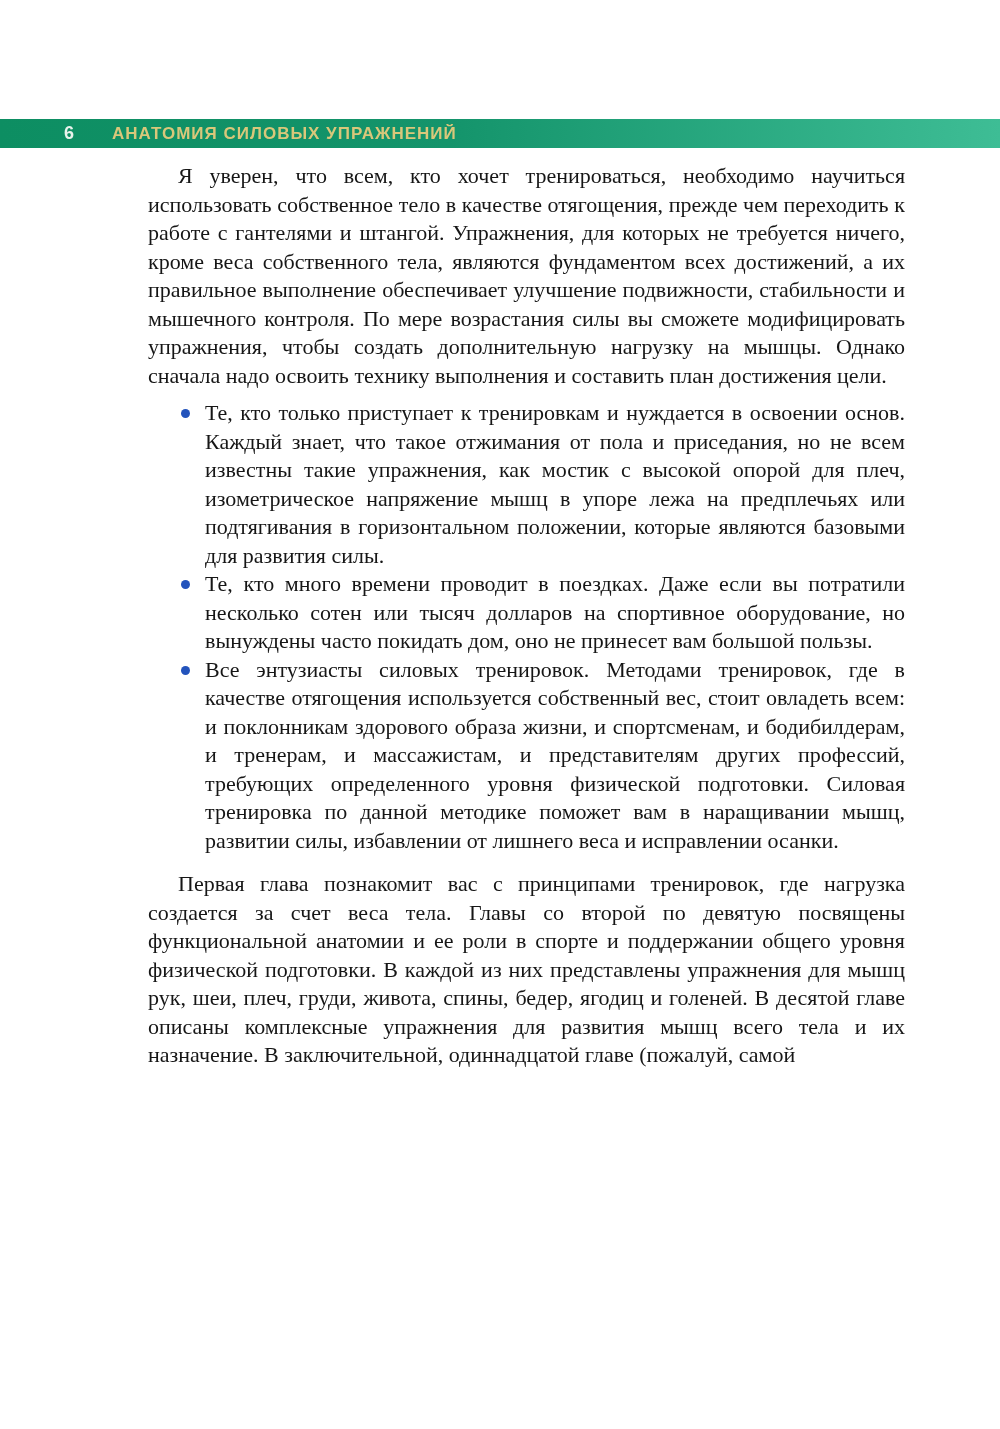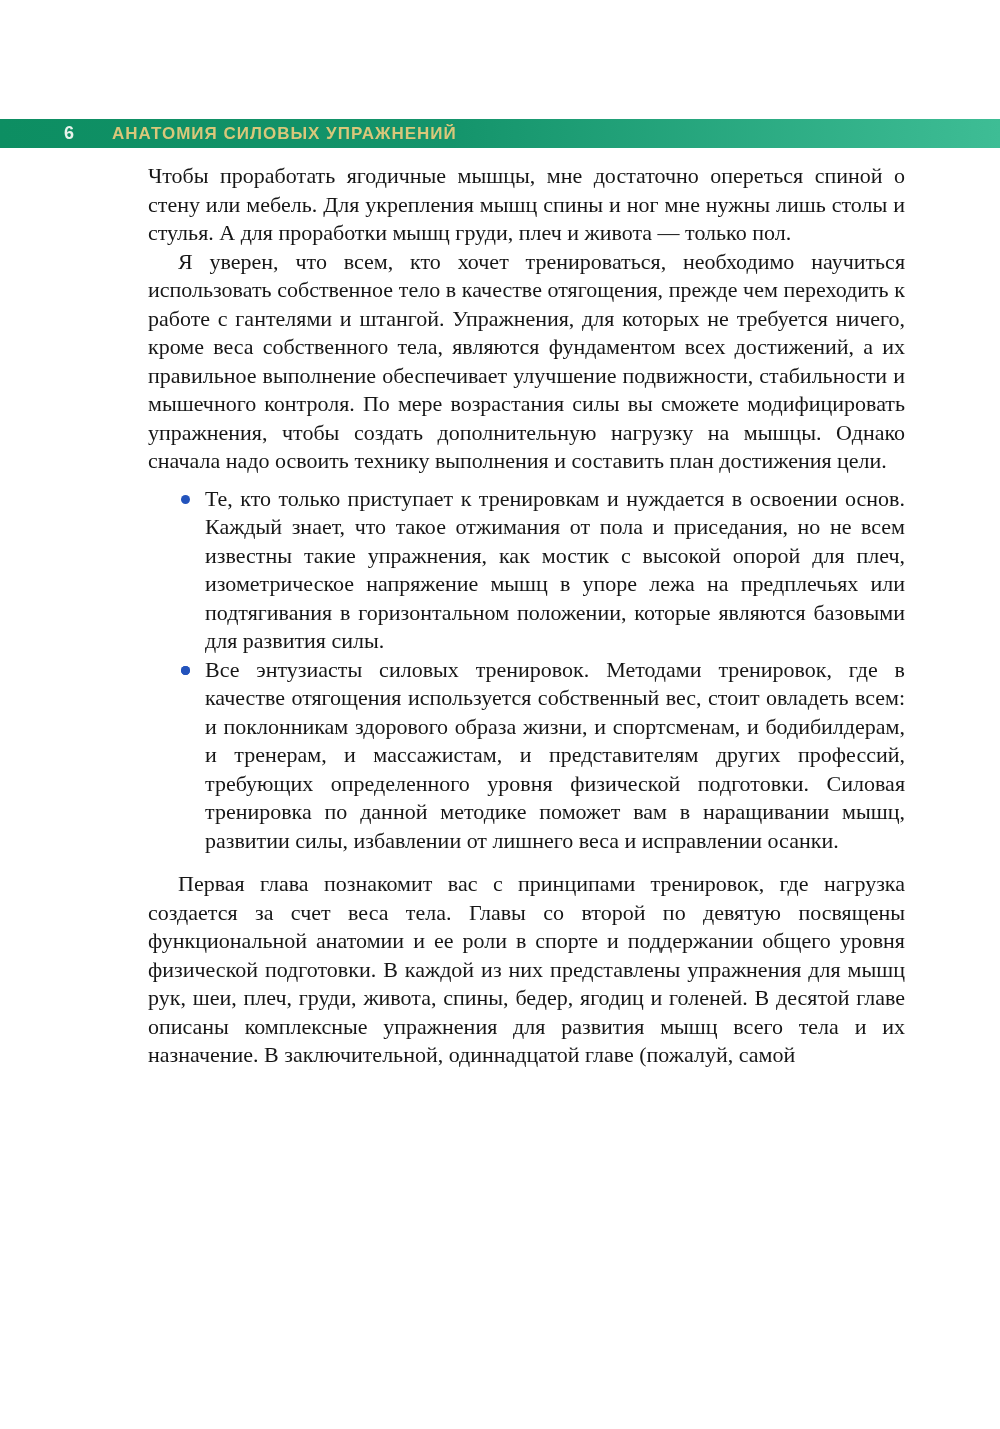--- a/index.html
+++ b/index.html
@@ -86,32 +86,32 @@
 
 <div class="page">
 
   <header class="chapter-bar">
     <span class="page-num">6</span>
     <span class="chapter-title">АНАТОМИЯ СИЛОВЫХ УПРАЖНЕНИЙ</span>
   </header>
 
   <main class="text-block">
 
-    <p class="para">Чтобы проработать ягодичные мышцы, мне достаточно опереться спиной о стену или мебель. Для укрепления мышц спины и ног мне нужны лишь столы и стулья. А для проработки мышц груди, плеч и живота — только пол.</p>
 
     <p class="para indent">Я уверен, что всем, кто хочет тренироваться, необходимо научиться использовать собственное тело в качестве отягощения, прежде чем переходить к работе с гантелями и штангой. Упражнения, для которых не требуется ничего, кроме веса собственного тела, являются фундаментом всех достижений, а их правильное выполнение обеспечивает улучшение подвижности, стабильности и мышечного контроля. По мере возрастания силы вы сможете модифицировать упражнения, чтобы создать дополнительную нагрузку на мышцы. Однако сначала надо освоить технику выполнения и составить план достижения цели.</p>
 
 
     <ul class="bullet-list">
       <li>
         <span class="dot"></span>
         <span>Те, кто только приступает к тренировкам и нуждается в освоении основ. Каждый знает, что такое отжимания от пола и приседания, но не всем известны такие упражнения, как мостик с высокой опорой для плеч, изометрическое напряжение мышц в упоре лежа на предплечьях или подтягивания в горизонтальном положении, которые являются базовыми для развития силы.</span>
       </li>
       <li>
         <span class="dot"></span>
+        <span>Те, кто много времени проводит в поездках. Даже если вы потратили несколько сотен или тысяч долларов на спортивное оборудование, но вынуждены часто покидать дом, оно не принесет вам большой пользы.</span>
       </li>
       <li>
         <span class="dot"></span>
         <span>Все энтузиасты силовых тренировок. Методами тренировок, где в качестве отягощения используется собственный вес, стоит овладеть всем: и поклонникам здорового образа жизни, и спортсменам, и бодибилдерам, и тренерам, и массажистам, и представителям других профессий, требующих определенного уровня физической подготовки. Силовая тренировка по данной методике поможет вам в наращивании мышц, развитии силы, избавлении от лишнего веса и исправлении осанки.</span>
       </li>
     </ul>
 
     <p class="para indent">Первая глава познакомит вас с принципами тренировок, где нагрузка создается за счет веса тела. Главы со второй по девятую посвящены функциональной анатомии и ее роли в спорте и поддержании общего уровня физической подготовки. В каждой из них представлены упражнения для мышц рук, шеи, плеч, груди, живота, спины, бедер, ягодиц и голеней. В десятой главе описаны комплексные упражнения для развития мышц всего тела и их назначение. В заключительной, одиннадцатой главе (пожалуй, самой</p>
 
   </main>

